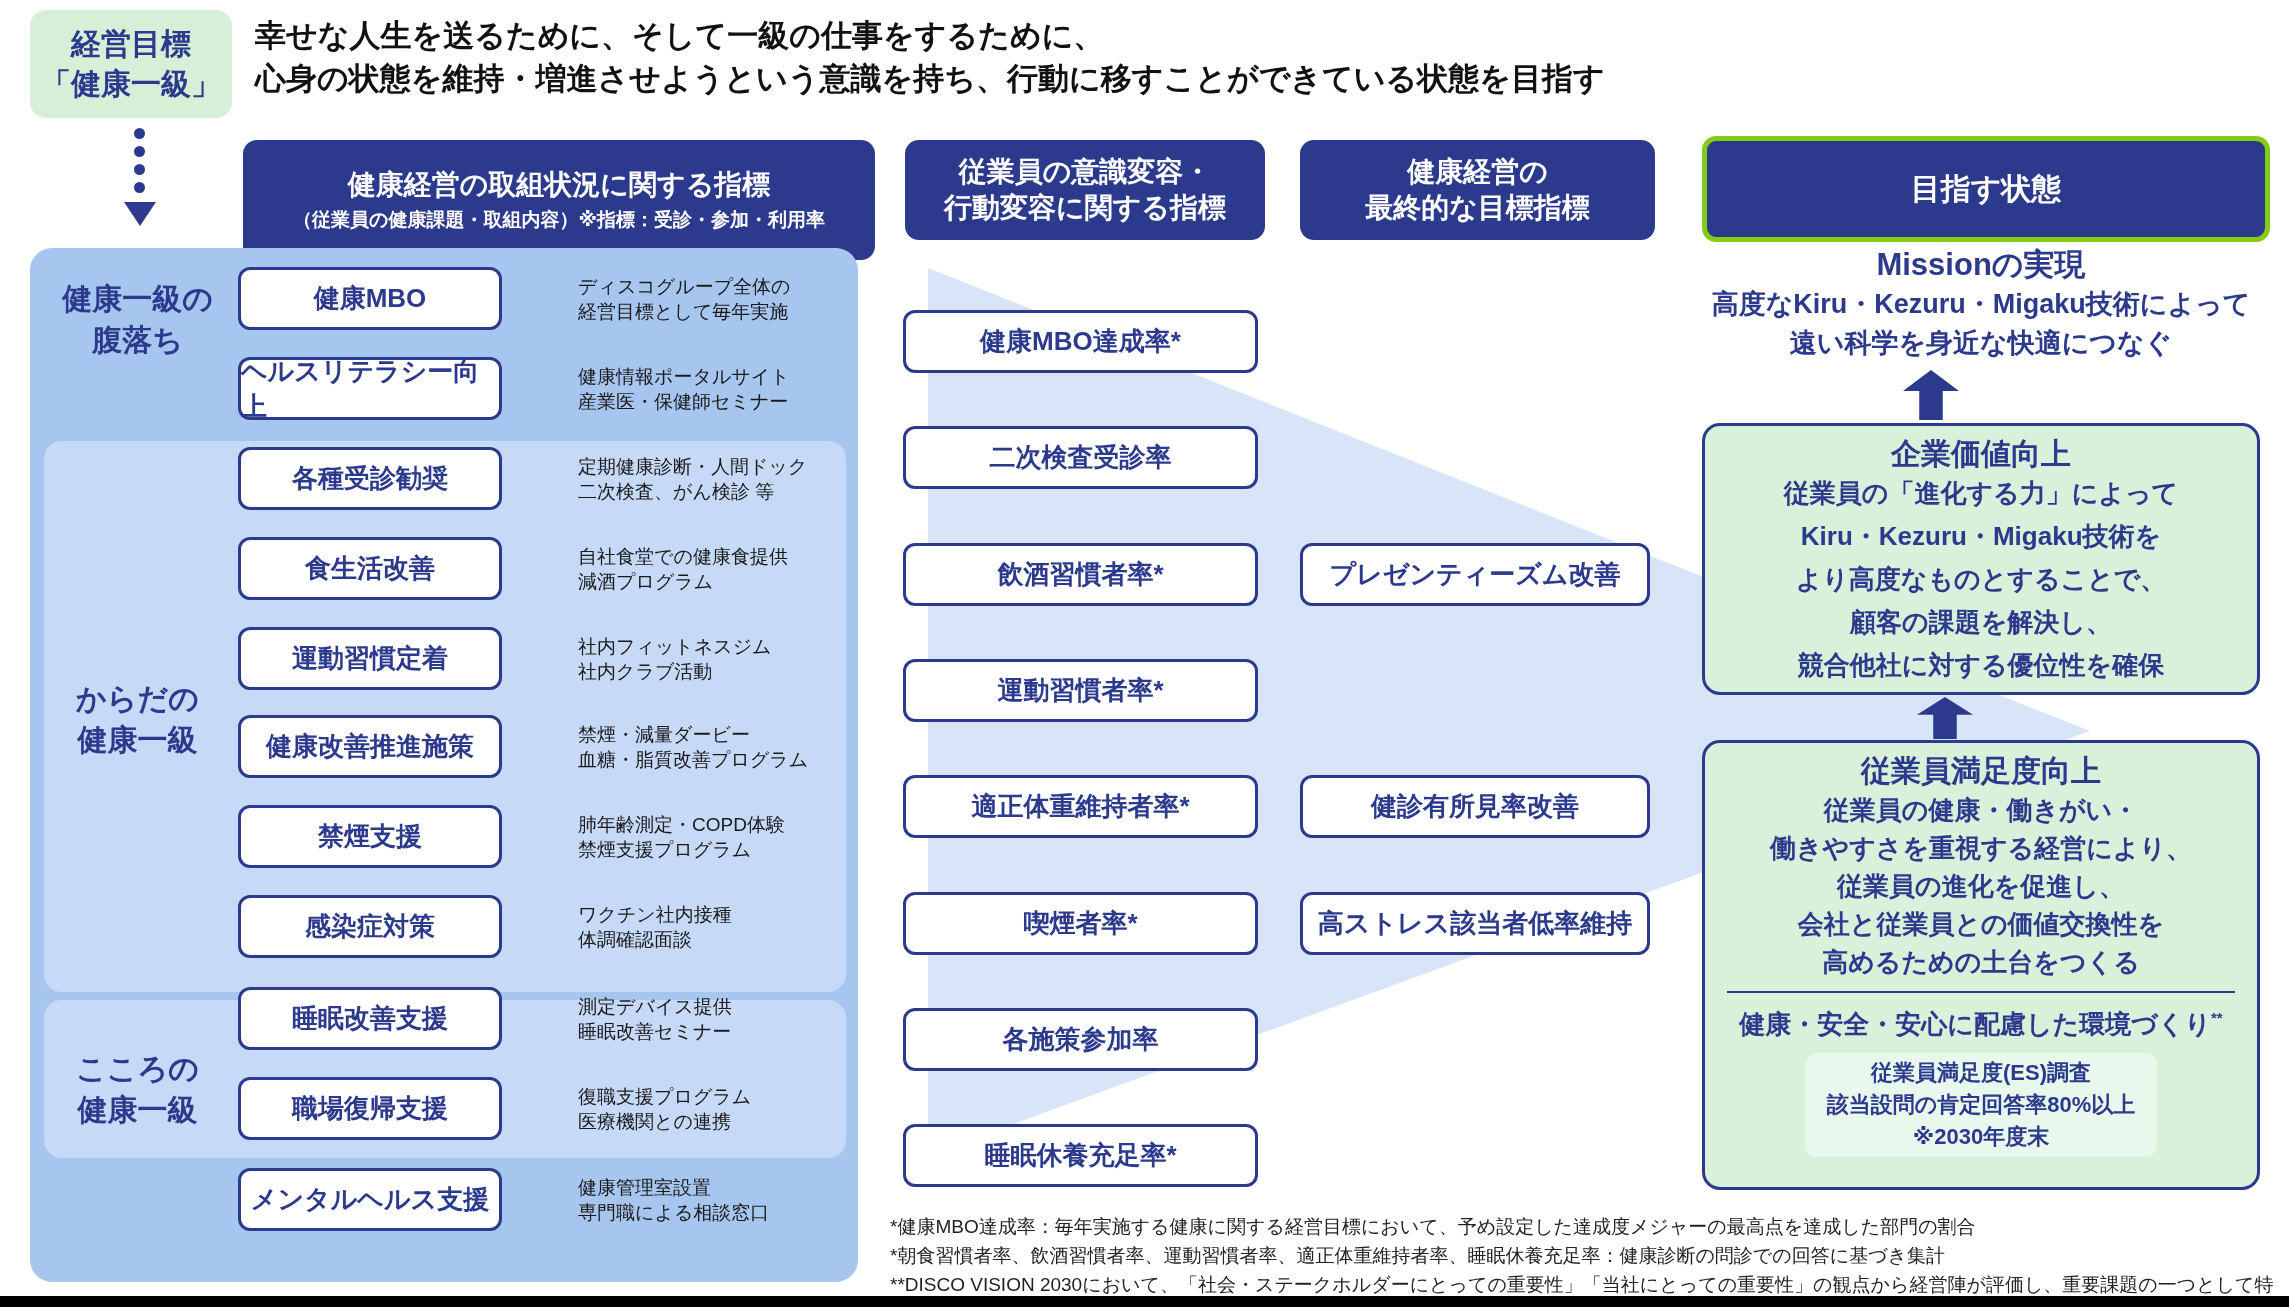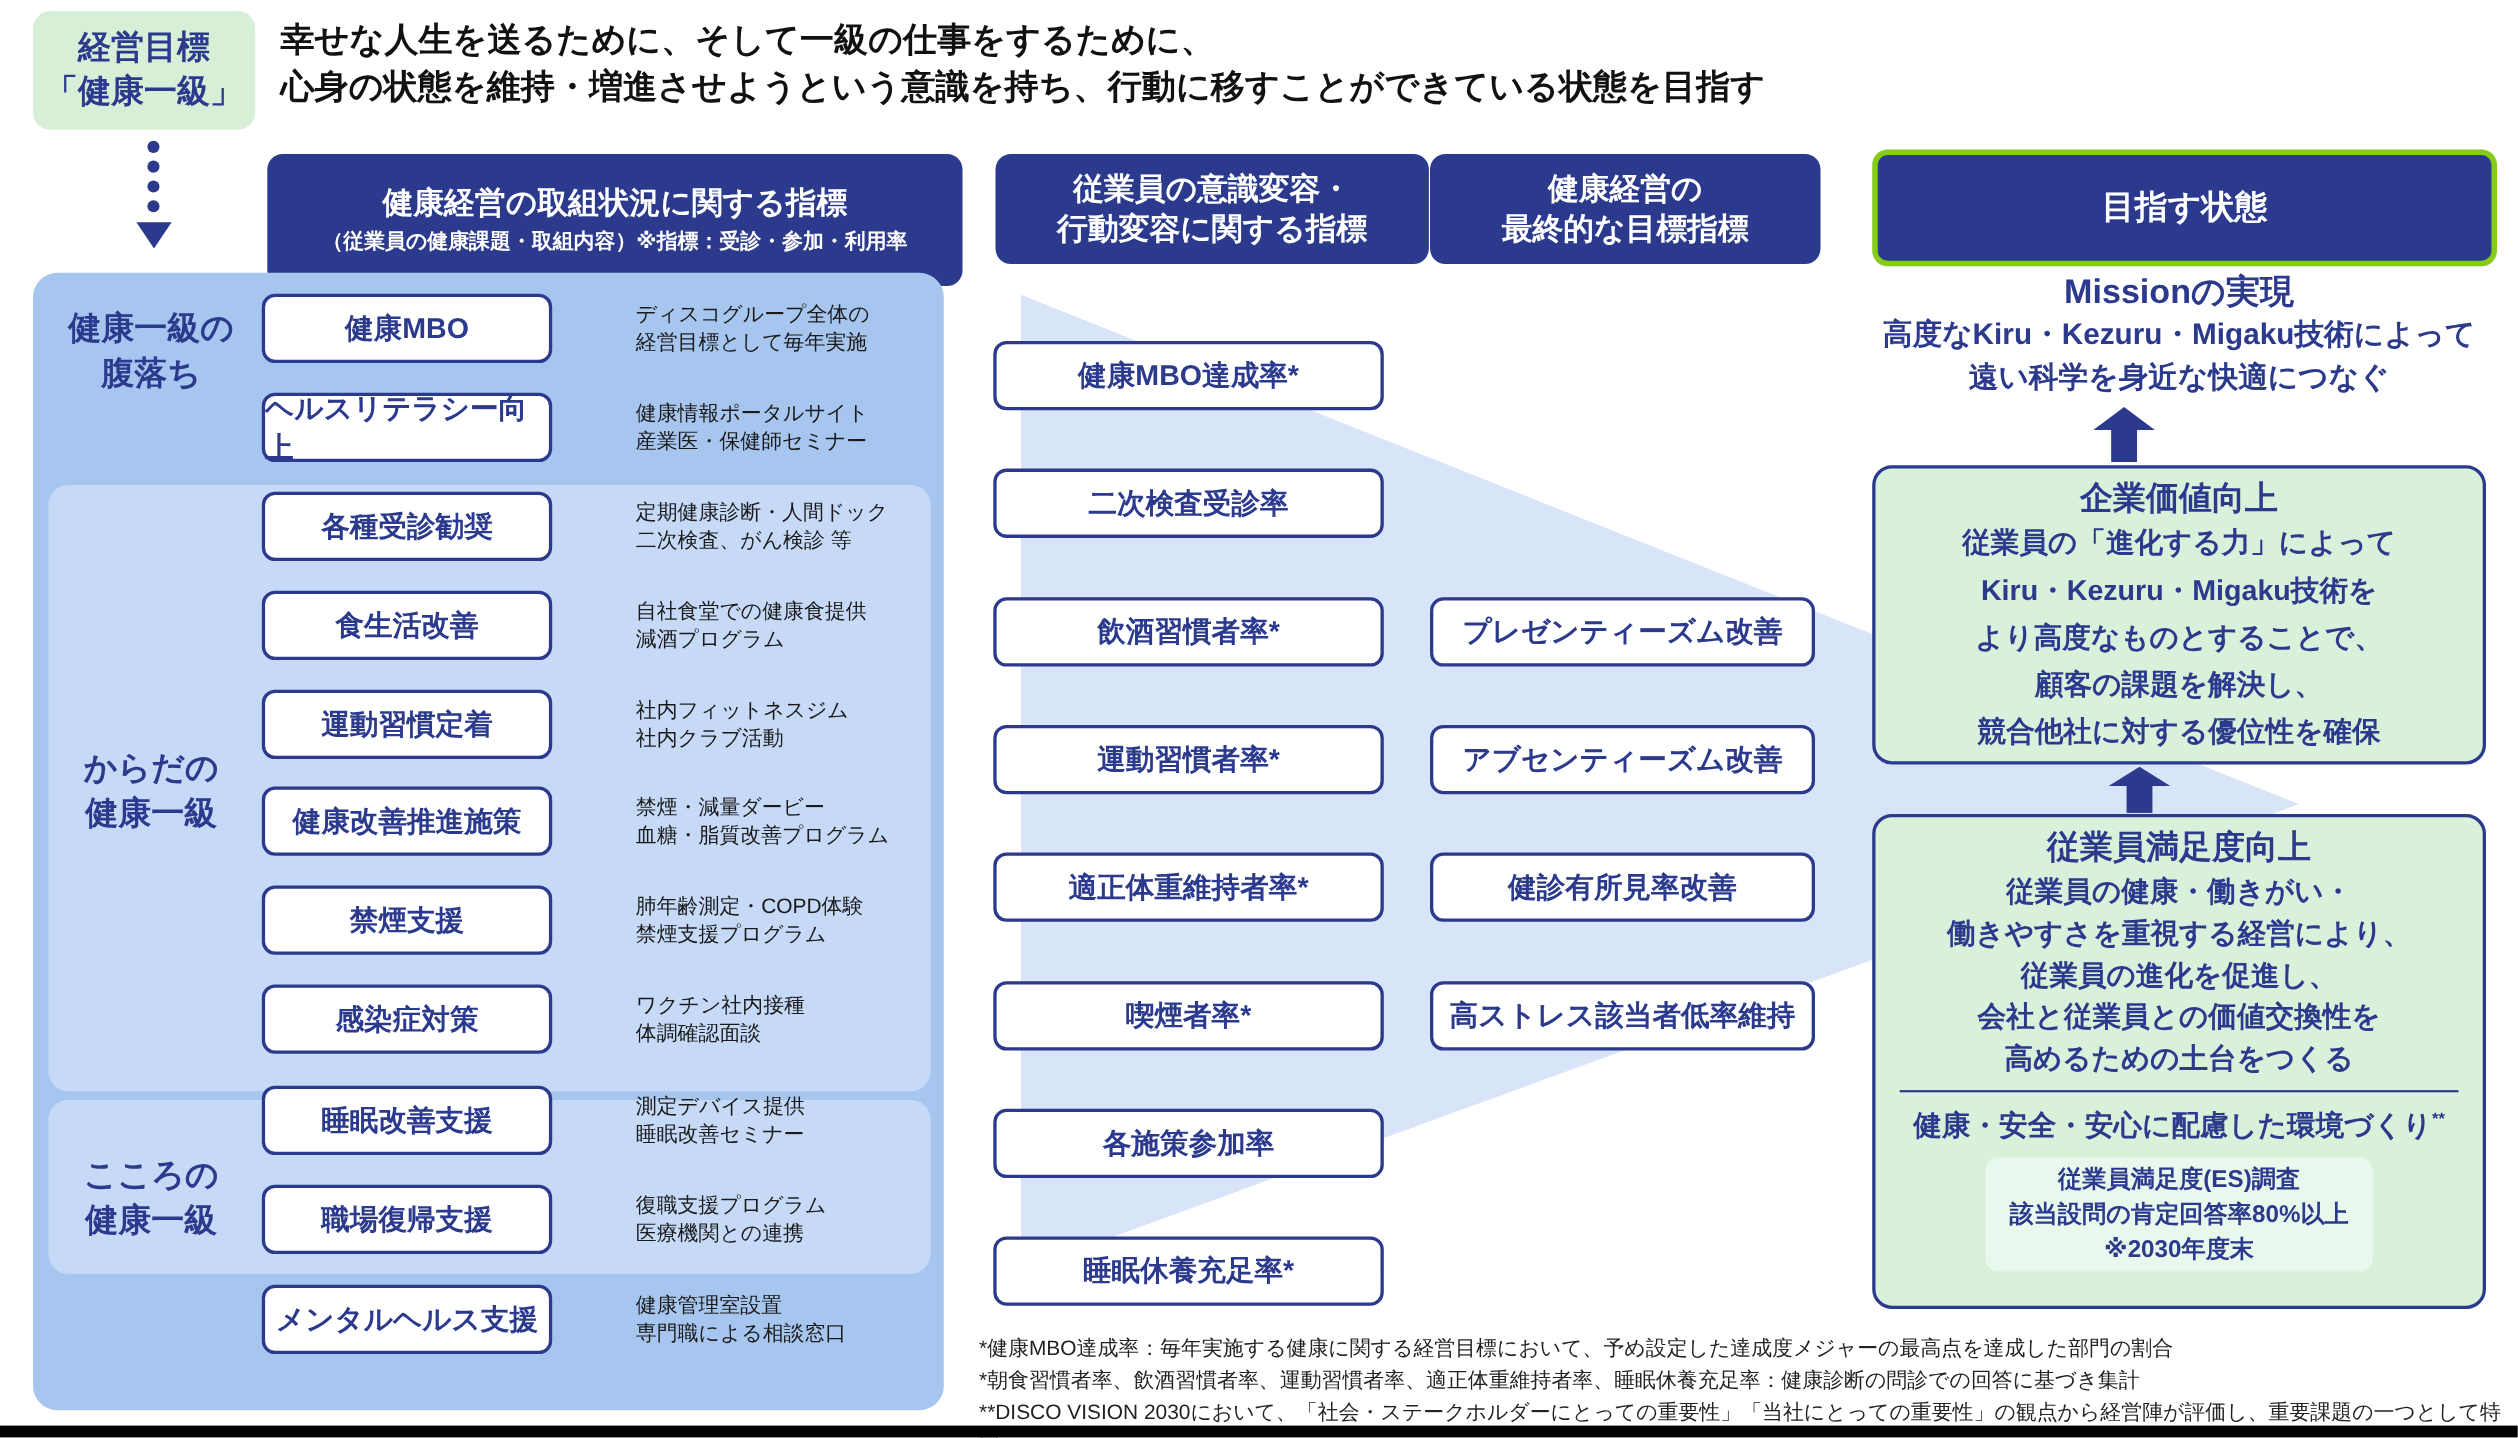--- a/index.html
+++ b/index.html
@@ -77,21 +77,21 @@
     <div class="dot" style="top:146px"></div>
     <div class="dot" style="top:164px"></div>
     <div class="dot" style="top:182px"></div>
     <div class="downhead" style="top:202px"></div>
   </div>
 
   <div class="hdr" style="left:243px;top:140px;width:632px;height:120px">
     <div class="t">健康経営の取組状況に関する指標</div>
     <div class="s">（従業員の健康課題・取組内容）※指標：受診・参加・利用率</div>
   </div>
-  <div class="hdr" style="left:905px;top:140px;width:394px;height:100px">
+  <div class="hdr" style="left:905px;top:140px;width:360px;height:100px">
     <div class="t">従業員の意識変容・
 行動変容に関する指標</div>
   </div>
   <div class="hdr" style="left:1300px;top:140px;width:355px;height:100px">
     <div class="t">健康経営の
 最終的な目標指標</div>
   </div>
   <div class="hdr gold" style="left:1702px;top:136px;width:558px;height:96px">
     <div class="t" style="font-size:30px">目指す状態</div>
   </div>
@@ -183,23 +183,20 @@
     </div>
   <div class="wbox mbox" style="left:903px;top:1008px">
       <span>各施策参加率</span>
     </div>
   <div class="wbox mbox" style="left:903px;top:1124px">
       <span>睡眠休養充足率*</span>
     </div>
 
   <div class="wbox obox" style="left:1300px;top:543px">
       <span>プレゼンティーズム改善</span>
-    </div>
-  <div class="wbox obox" style="left:1300px;top:659px">
-      <span>アブセンティーズム改善</span>
     </div>
   <div class="wbox obox" style="left:1300px;top:775px">
       <span>健診有所見率改善</span>
     </div>
   <div class="wbox obox" style="left:1300px;top:892px">
       <span>高ストレス該当者低率維持</span>
     </div>
 
   <div class="mission" style="top:246px">
     <div style="font-size:31px;line-height:38px">Missionの実現</div>

